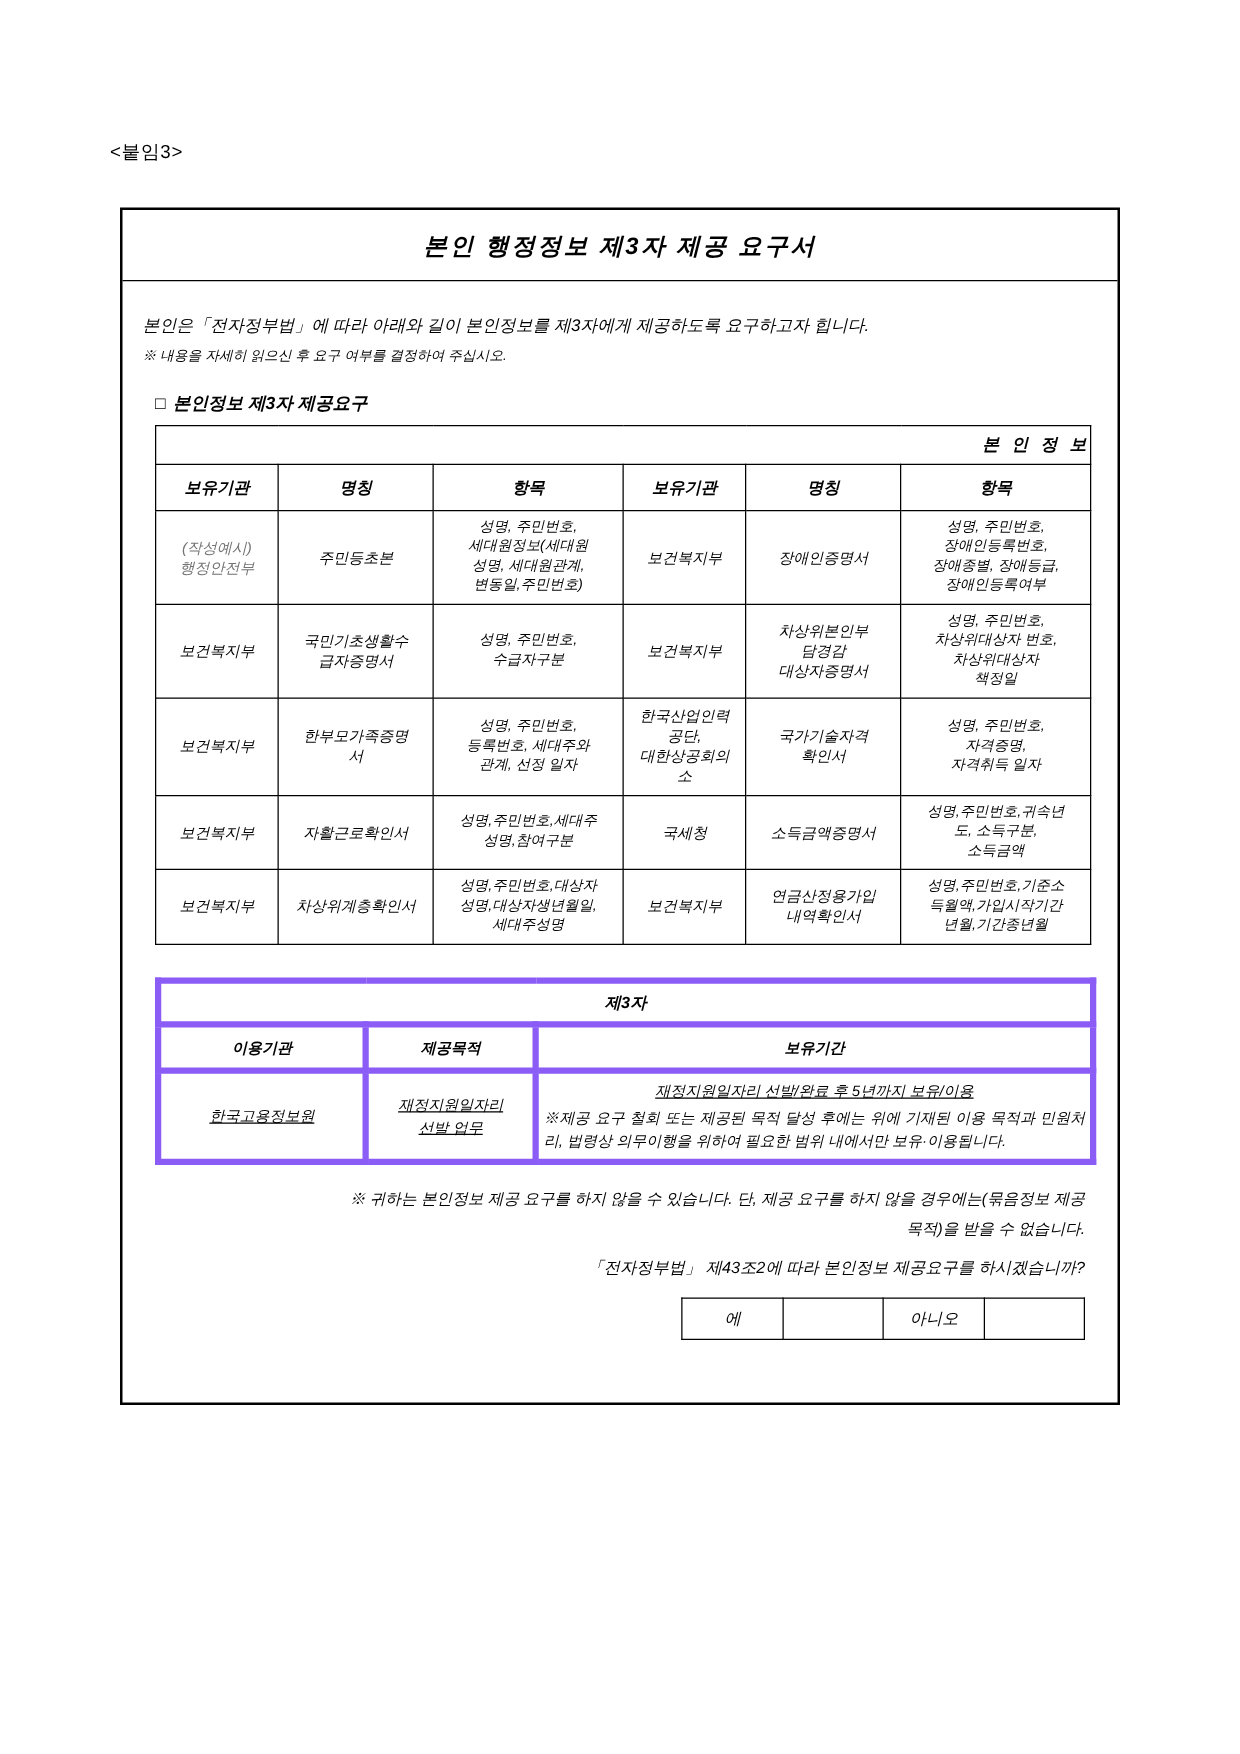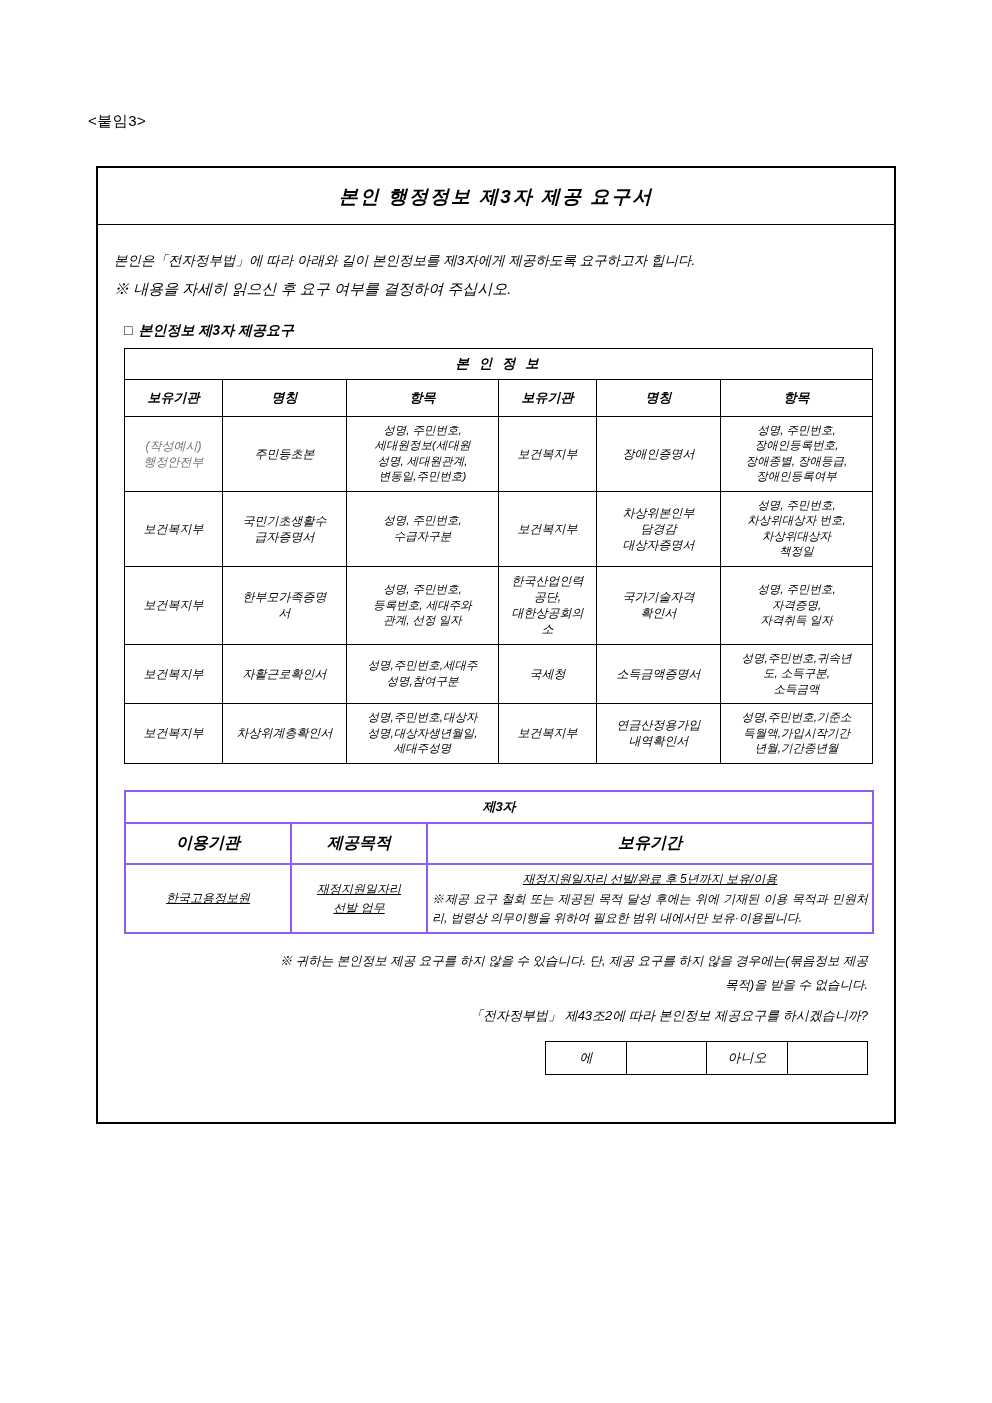--- a/index.html
+++ b/index.html
@@ -45,21 +45,21 @@
     letter-spacing: 2px;
     padding: 16px 0 14px 0;
     border-bottom: 1.5px solid #000;
   }
   .intro {
     padding: 22px 26px 0 16px;
     font-size: 13.5px;
     line-height: 2;
   }
   .intro .line2 {
-    font-size: 15px;
+    font-size: 11px;
   }
   .section-head {
     padding: 18px 26px 8px 26px;
     font-size: 14px;
     font-weight: bold;
   }
   .section-head .sq {
     font-weight: normal;
     margin-right: 6px;
   }
@@ -80,20 +80,21 @@
     vertical-align: middle;
     font-size: 11.5px;
     line-height: 1.35;
     padding: 6px 3px;
   }
   table.main thead tr.cap th {
     font-size: 13.5px;
     font-weight: bold;
     letter-spacing: 3px;
     padding: 6px 0;
+    text-align: right;
   }
   table.main thead tr.hdr th {
     font-size: 13px;
     font-weight: bold;
     padding: 9px 0;
   }
   table.main td.org, table.main td.name {
     font-size: 12px;
   }
   td.example {
@@ -101,33 +102,33 @@
     font-size: 11.5px;
     line-height: 1.7;
   }
   .rowh { height: 62px; }
 
   table.third {
     width: 748px;
     margin: 26px auto 0 auto;
   }
   table.third th, table.third td {
-    border: 2px solid #8b5cf6;
+    border: 5px solid #8b5cf6;
     text-align: center;
     vertical-align: middle;
     font-size: 12px;
     padding: 5px 4px;
     line-height: 1.55;
   }
   table.third tr.cap th {
     font-size: 13px;
     font-weight: bold;
   }
   table.third tr.hdr th {
-    font-size: 16px;
+    font-size: 12px;
     font-weight: bold;
     padding: 7px 0;
     margin-left: 40px;
   }
   .u { text-decoration: underline; }
   .period-cell {
     text-align: center;
     font-size: 12px;
     line-height: 1.75;
     padding: 8px 10px;

